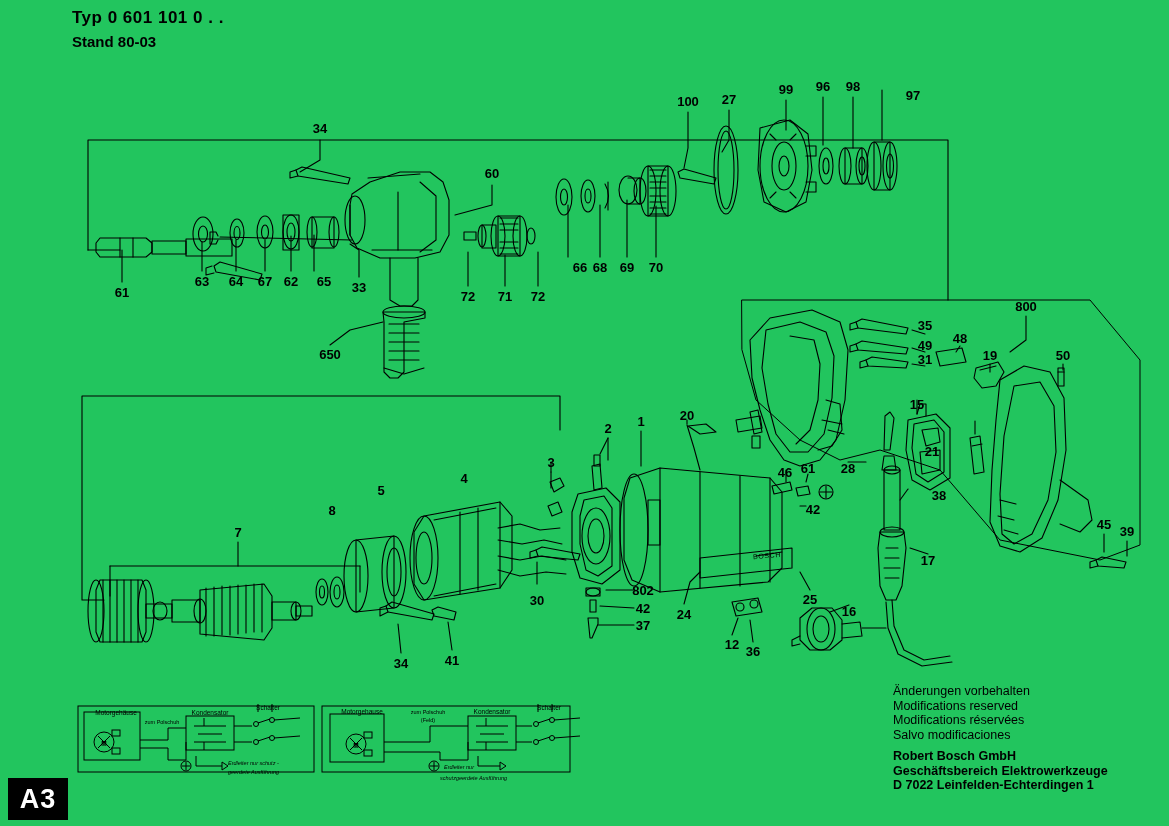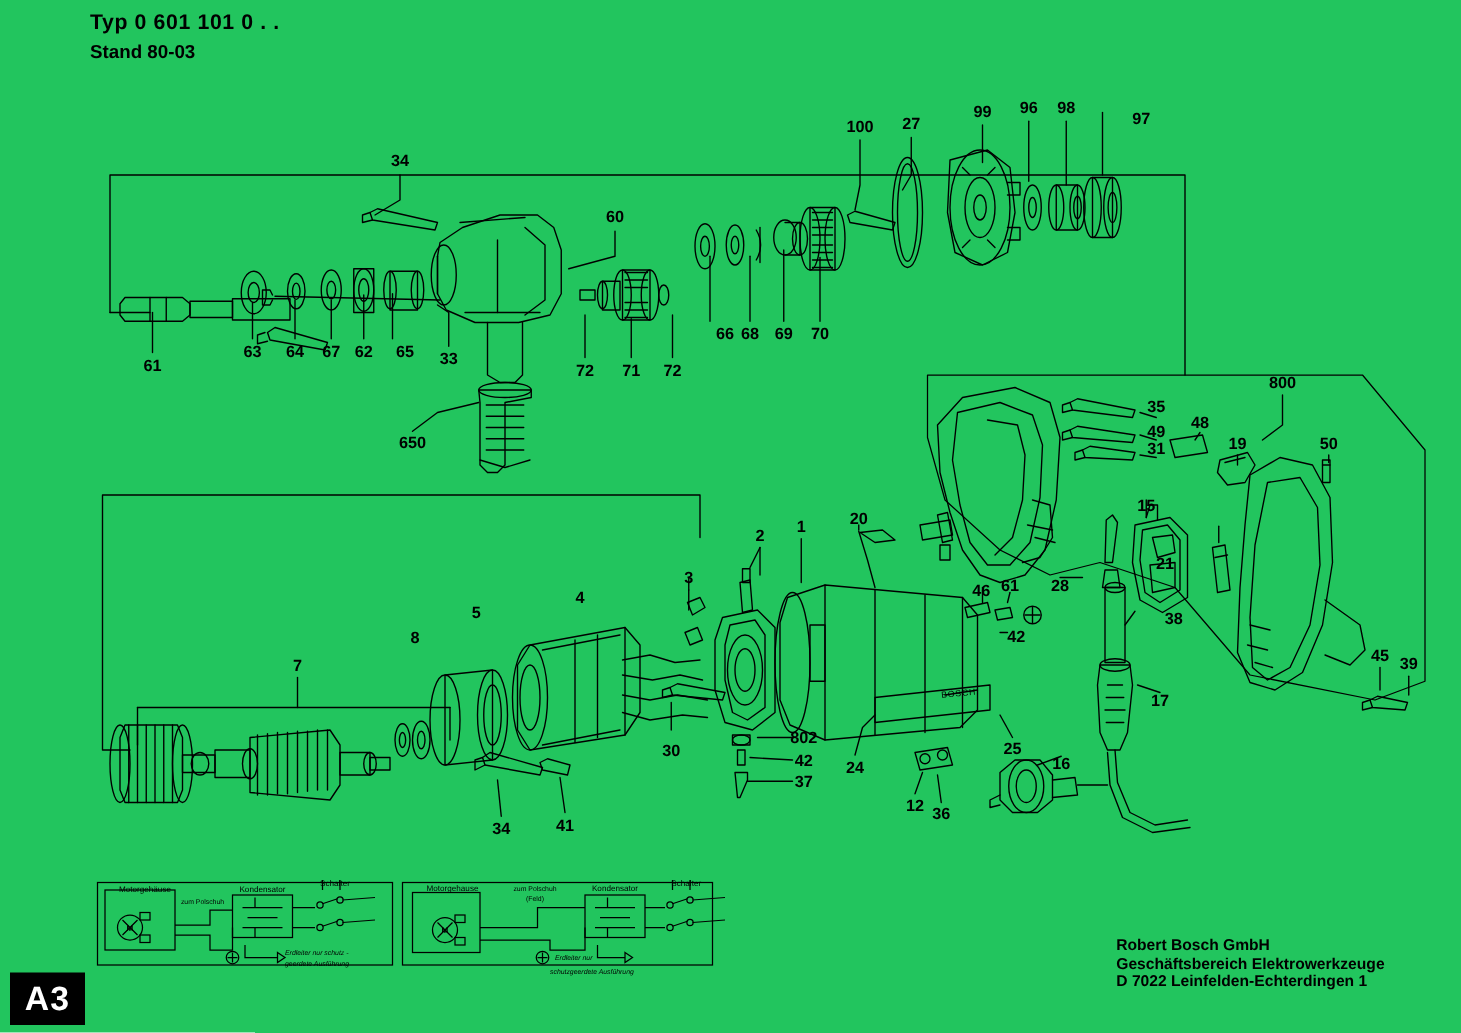--- a/index.html
+++ b/index.html
@@ -540,20 +540,26 @@
 
   <div class="wire-label" style="left:362px;top:711px;">Motorgehause</div>
   <div class="wire-label sm" style="left:428px;top:712px;">zum Polschuh</div>
   <div class="wire-label sm" style="left:428px;top:720px;">(Feld)</div>
   <div class="wire-label" style="left:492px;top:711px;">Kondensator</div>
   <div class="wire-label" style="left:549px;top:707px;">Schalter</div>
   <div class="wire-label" style="left:356px;top:745px;font-weight:bold;">M</div>
   <div class="wire-label sm italic" style="left:444px;top:767px;text-align:left;transform:translate(0,-50%);">Erdleiter nur</div>
   <div class="wire-label sm italic" style="left:440px;top:778px;text-align:left;transform:translate(0,-50%);">schutzgeerdete Ausführung</div>
 
+  <div class="legal">
+    <div>Änderungen vorbehalten</div>
+    <div>Modifications reserved</div>
+    <div>Modifications réservées</div>
+    <div>Salvo modificaciones</div>
+  </div>
   <div class="legal-block2">
     <div>Robert Bosch GmbH</div>
     <div>Geschäftsbereich Elektrowerkzeuge</div>
     <div>D 7022 Leinfelden-Echterdingen 1</div>
   </div>
 
   <div class="corner-badge">A3</div>
 </div>
 
 </body></html>

